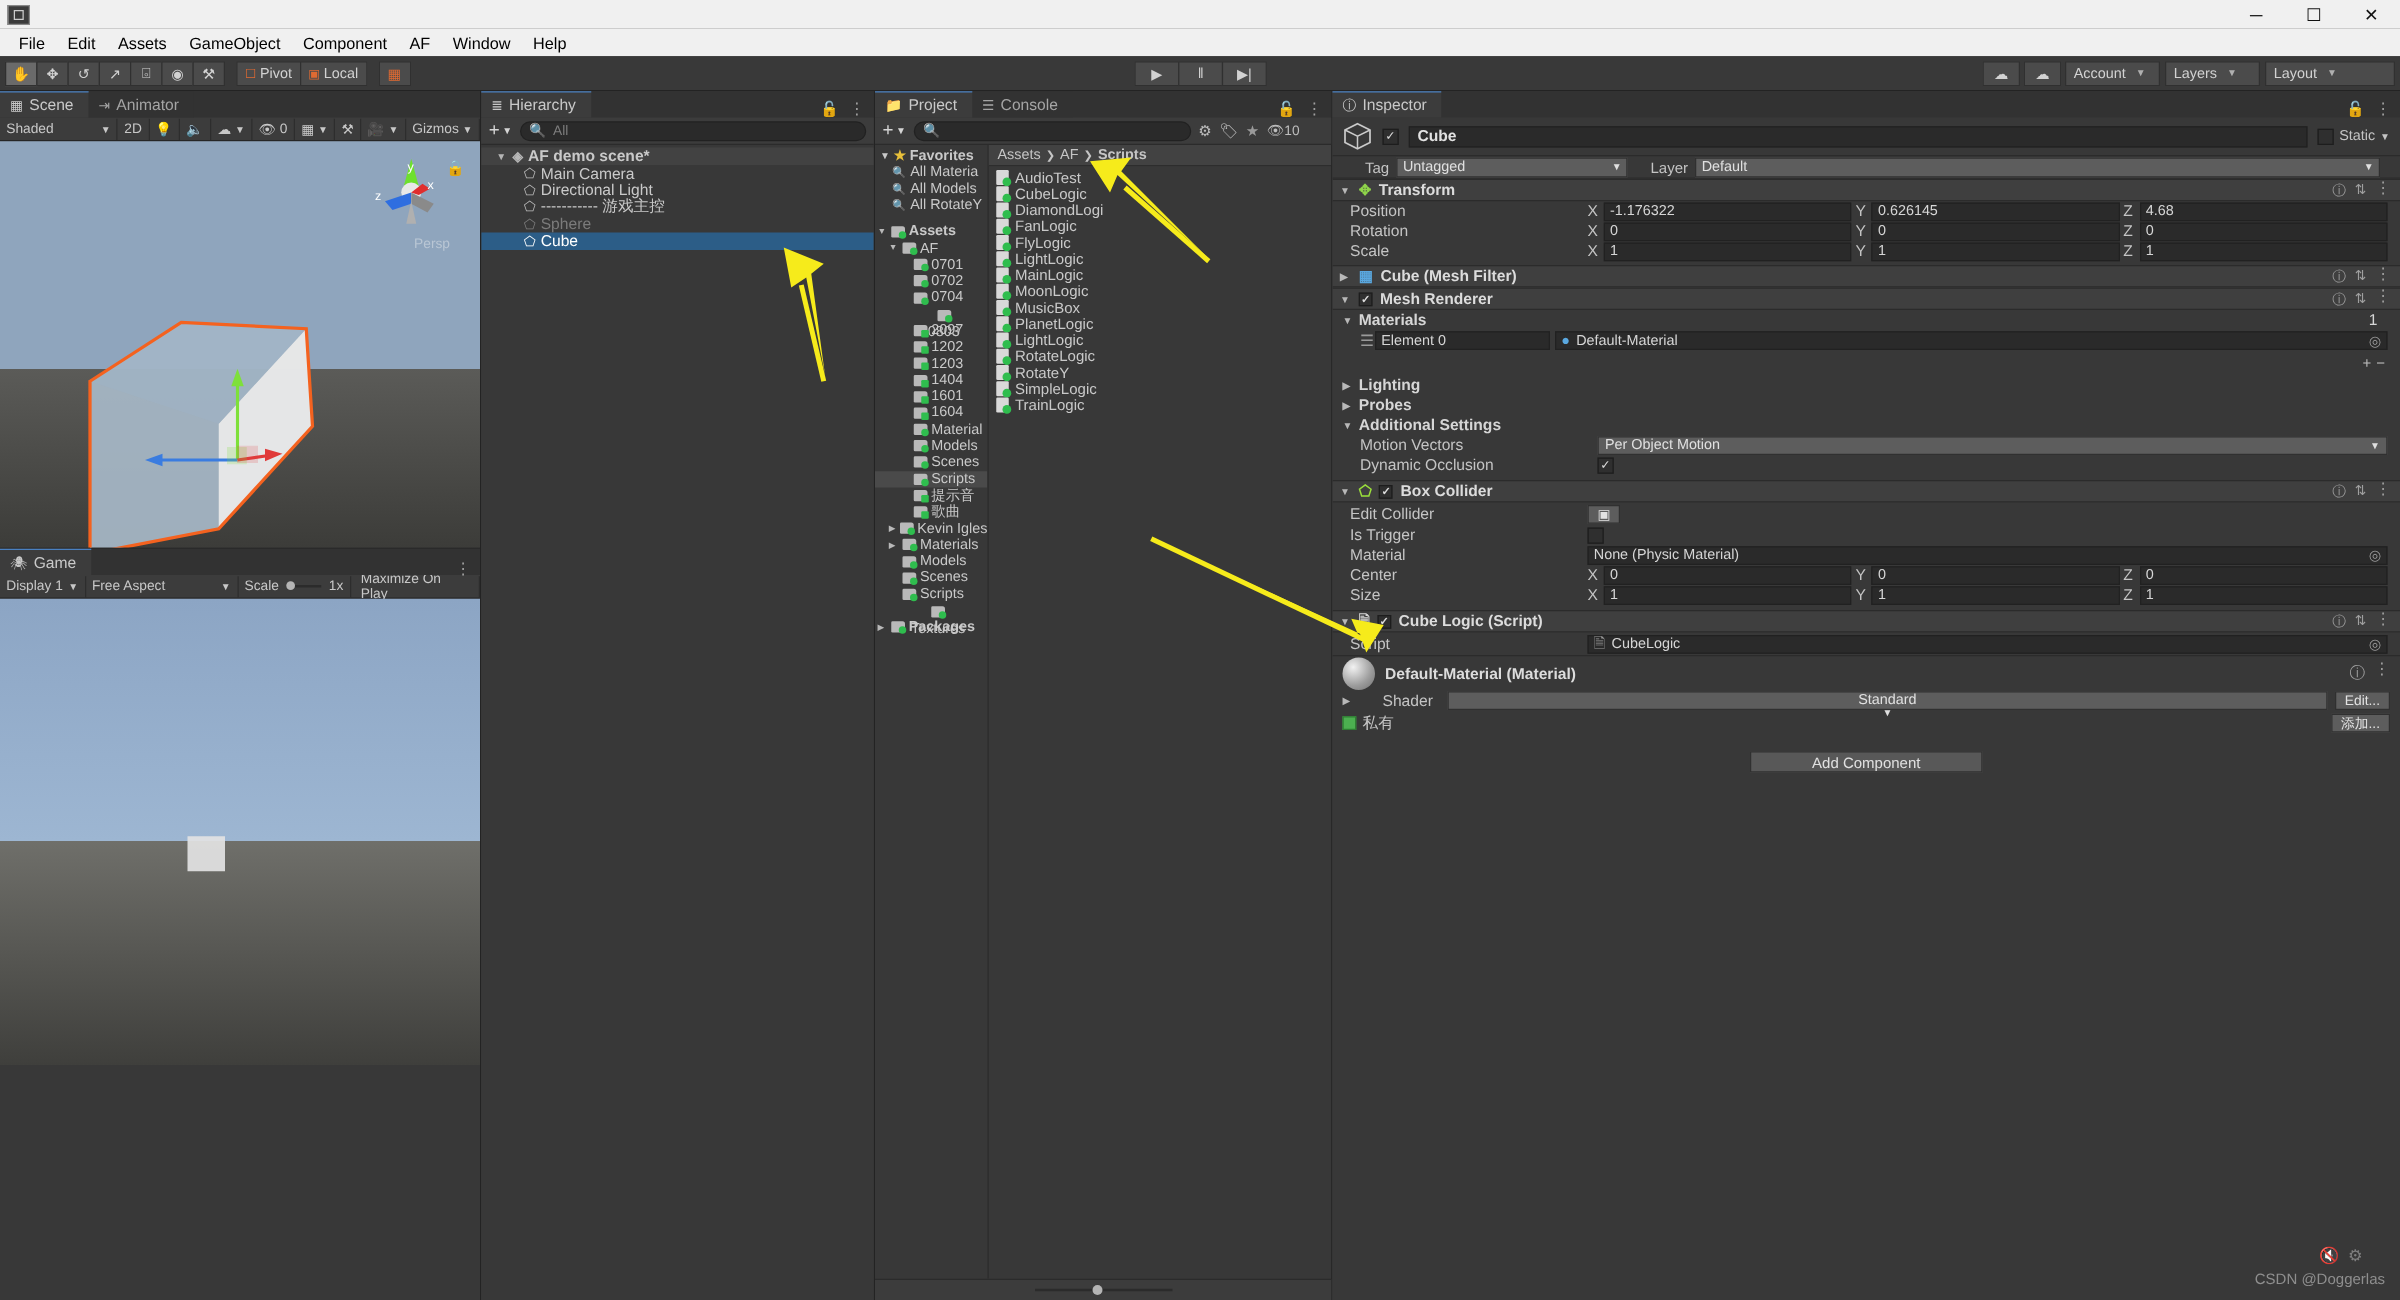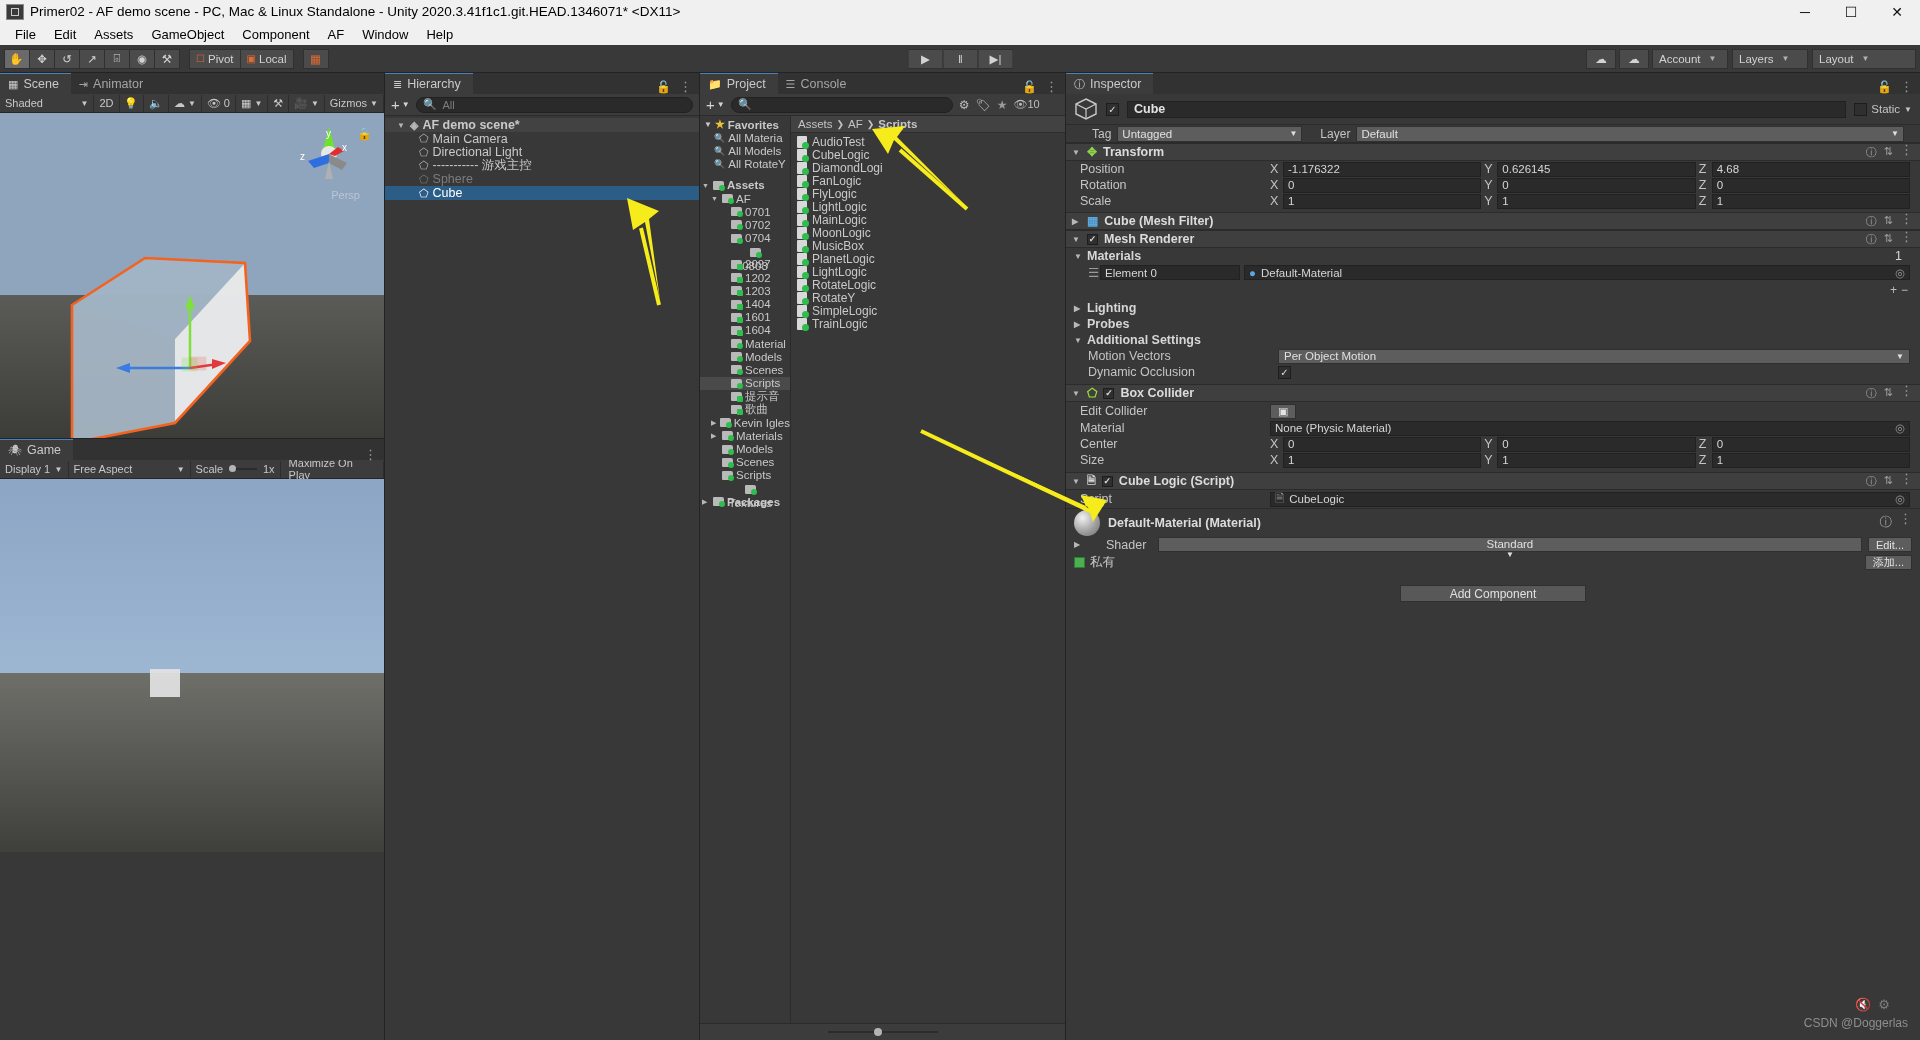--- a/index.html
+++ b/index.html
@@ -156,21 +156,20 @@
   .wm { position:absolute; right:12px; bottom:10px; color:#8e8e8e; font-size:12px; display:flex; gap:6px; align-items:center; }
   .wm-icons { display:flex; gap:7px; color:#7e7e7e; font-size:13px; }
 </style>
 </head>
 <body>
 
 <div class="titlebar">
   <div class="tb-icon">
       <i></i>
     </div>
-  <div class="tb-title">Primer02 - AF demo scene - PC, Mac &amp; Linux Standalone - Unity 2020.3.41f1c1.git.HEAD.1346071* &lt;DX11&gt;</div>
   <div class="win-btns">
     <div>─</div>
     <div>☐</div>
     <div class="close">✕</div>
   </div>
 </div>
 
 <div class="menubar">
   <span>File</span>
   <span>Edit</span>
@@ -838,20 +837,24 @@
           <span>ⓘ</span>
           <span>⇅</span>
           <span class="kebab">⋮</span>
         </span>
       </div>
       <div class="prow" style="height:18px;">
         <span class="plabel">Edit Collider</span>
         <div class="smallbtn">▣</div>
       </div>
       <div class="prow">
+        <span class="plabel">Is Trigger</span>
+        <span class="chk"></span>
+      </div>
+      <div class="prow">
         <span class="plabel">Material</span>
         <div class="wide-fld">
           <span>None (Physic Material)</span>
           <span style="margin-left:auto;color:#9a9a9a;">◎</span>
         </div>
       </div>
       <div class="prow">
         <span class="plabel">Center</span>
         <div class="vec3">
           <div class="vnum">

